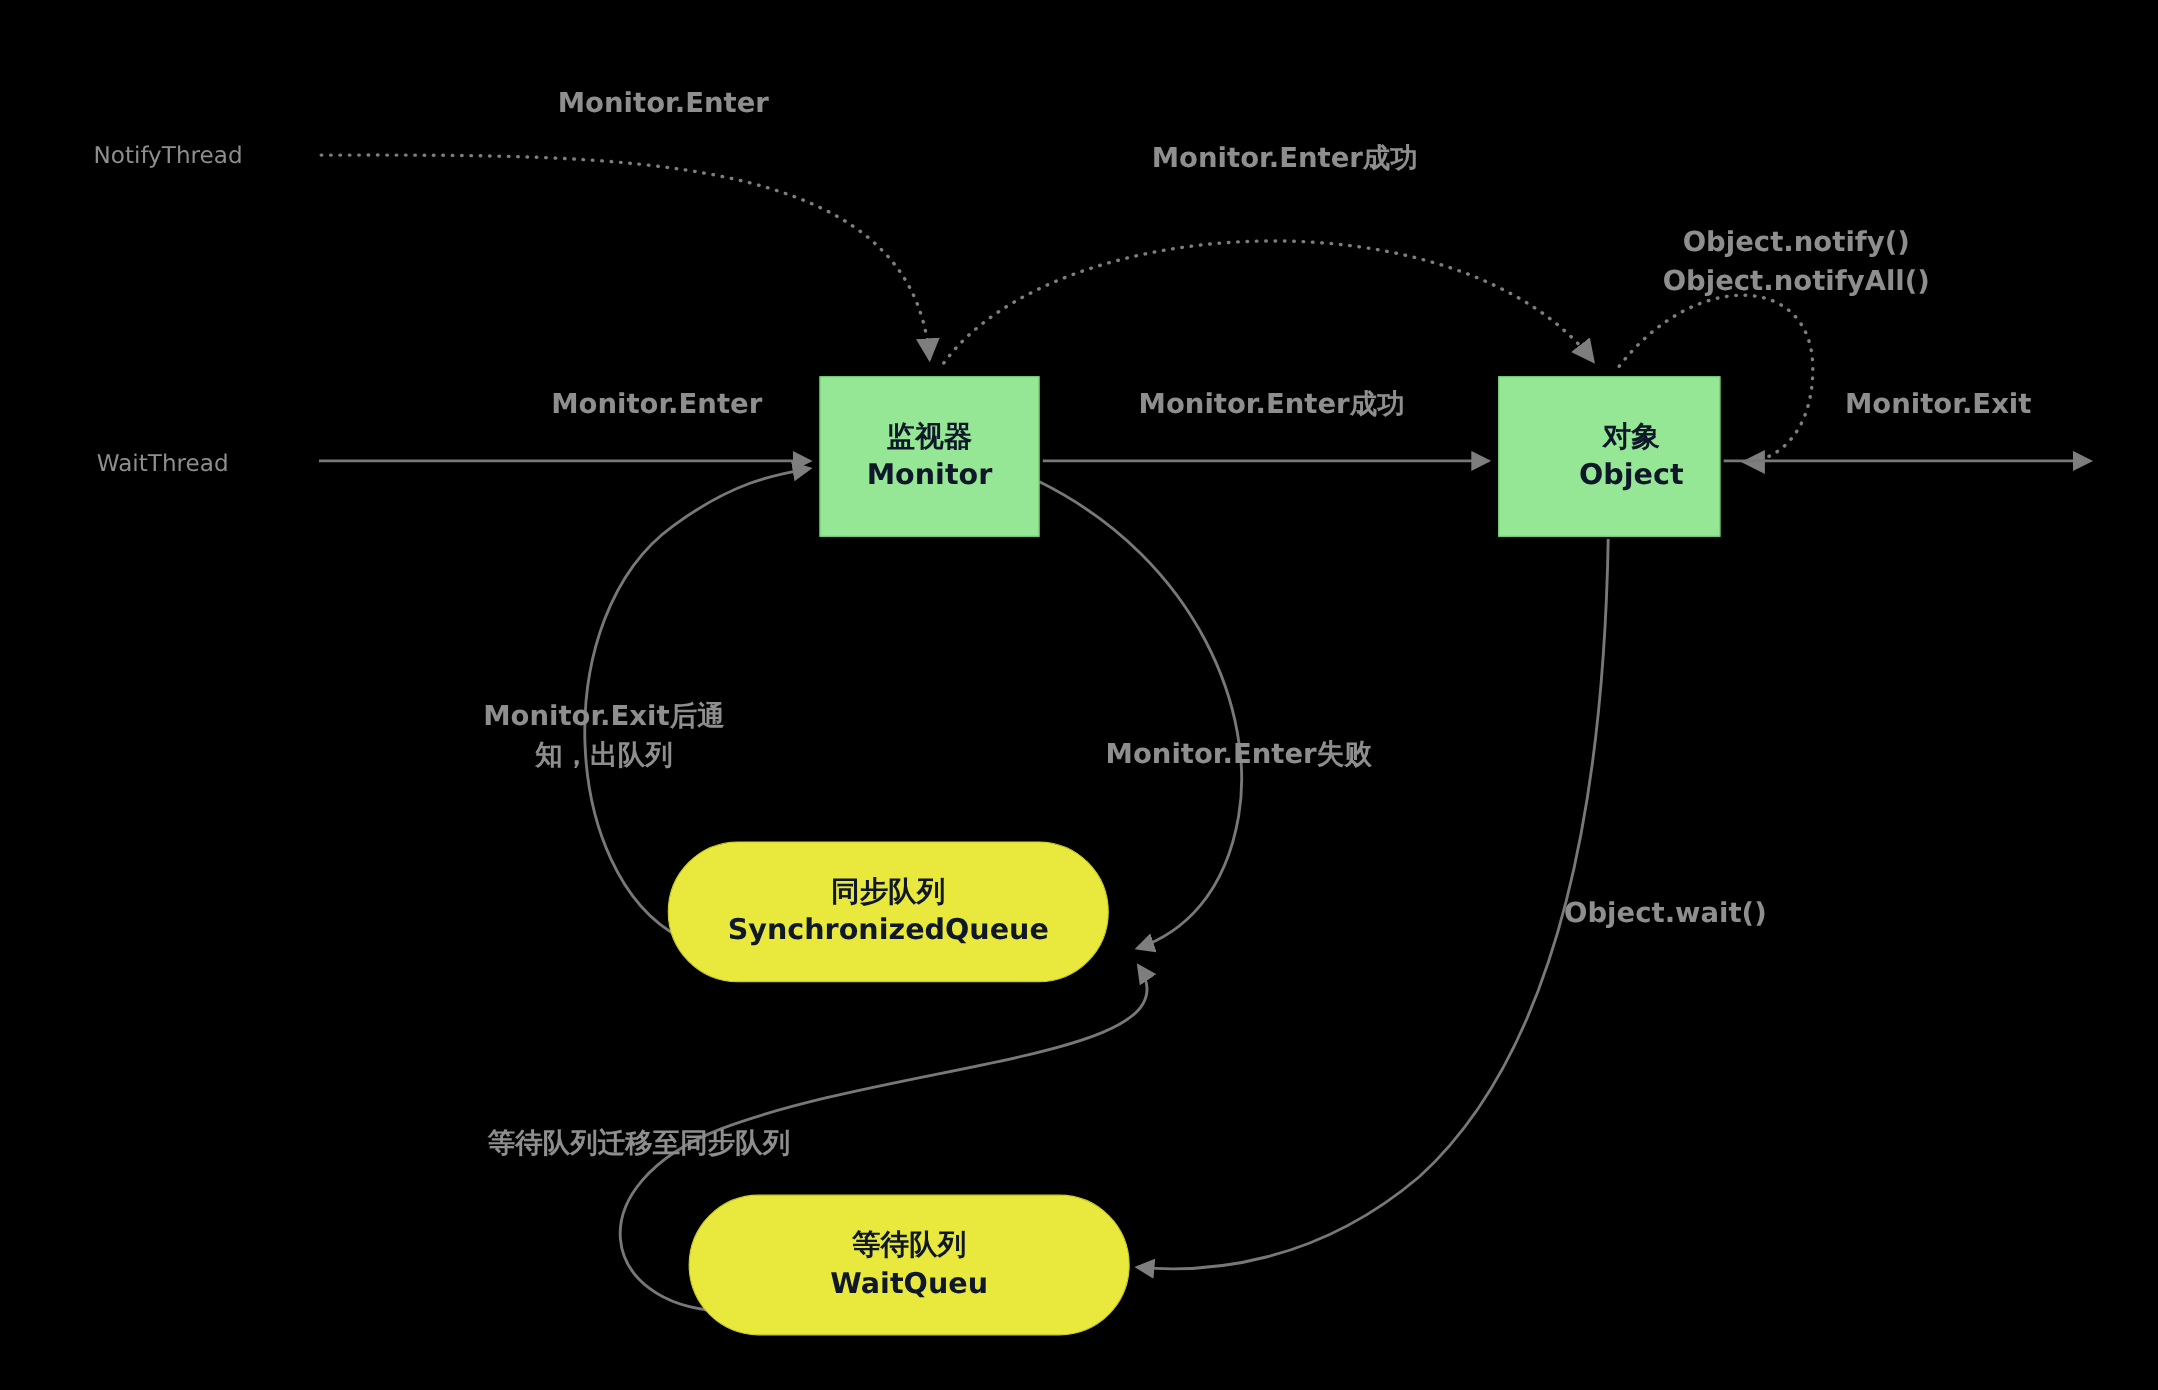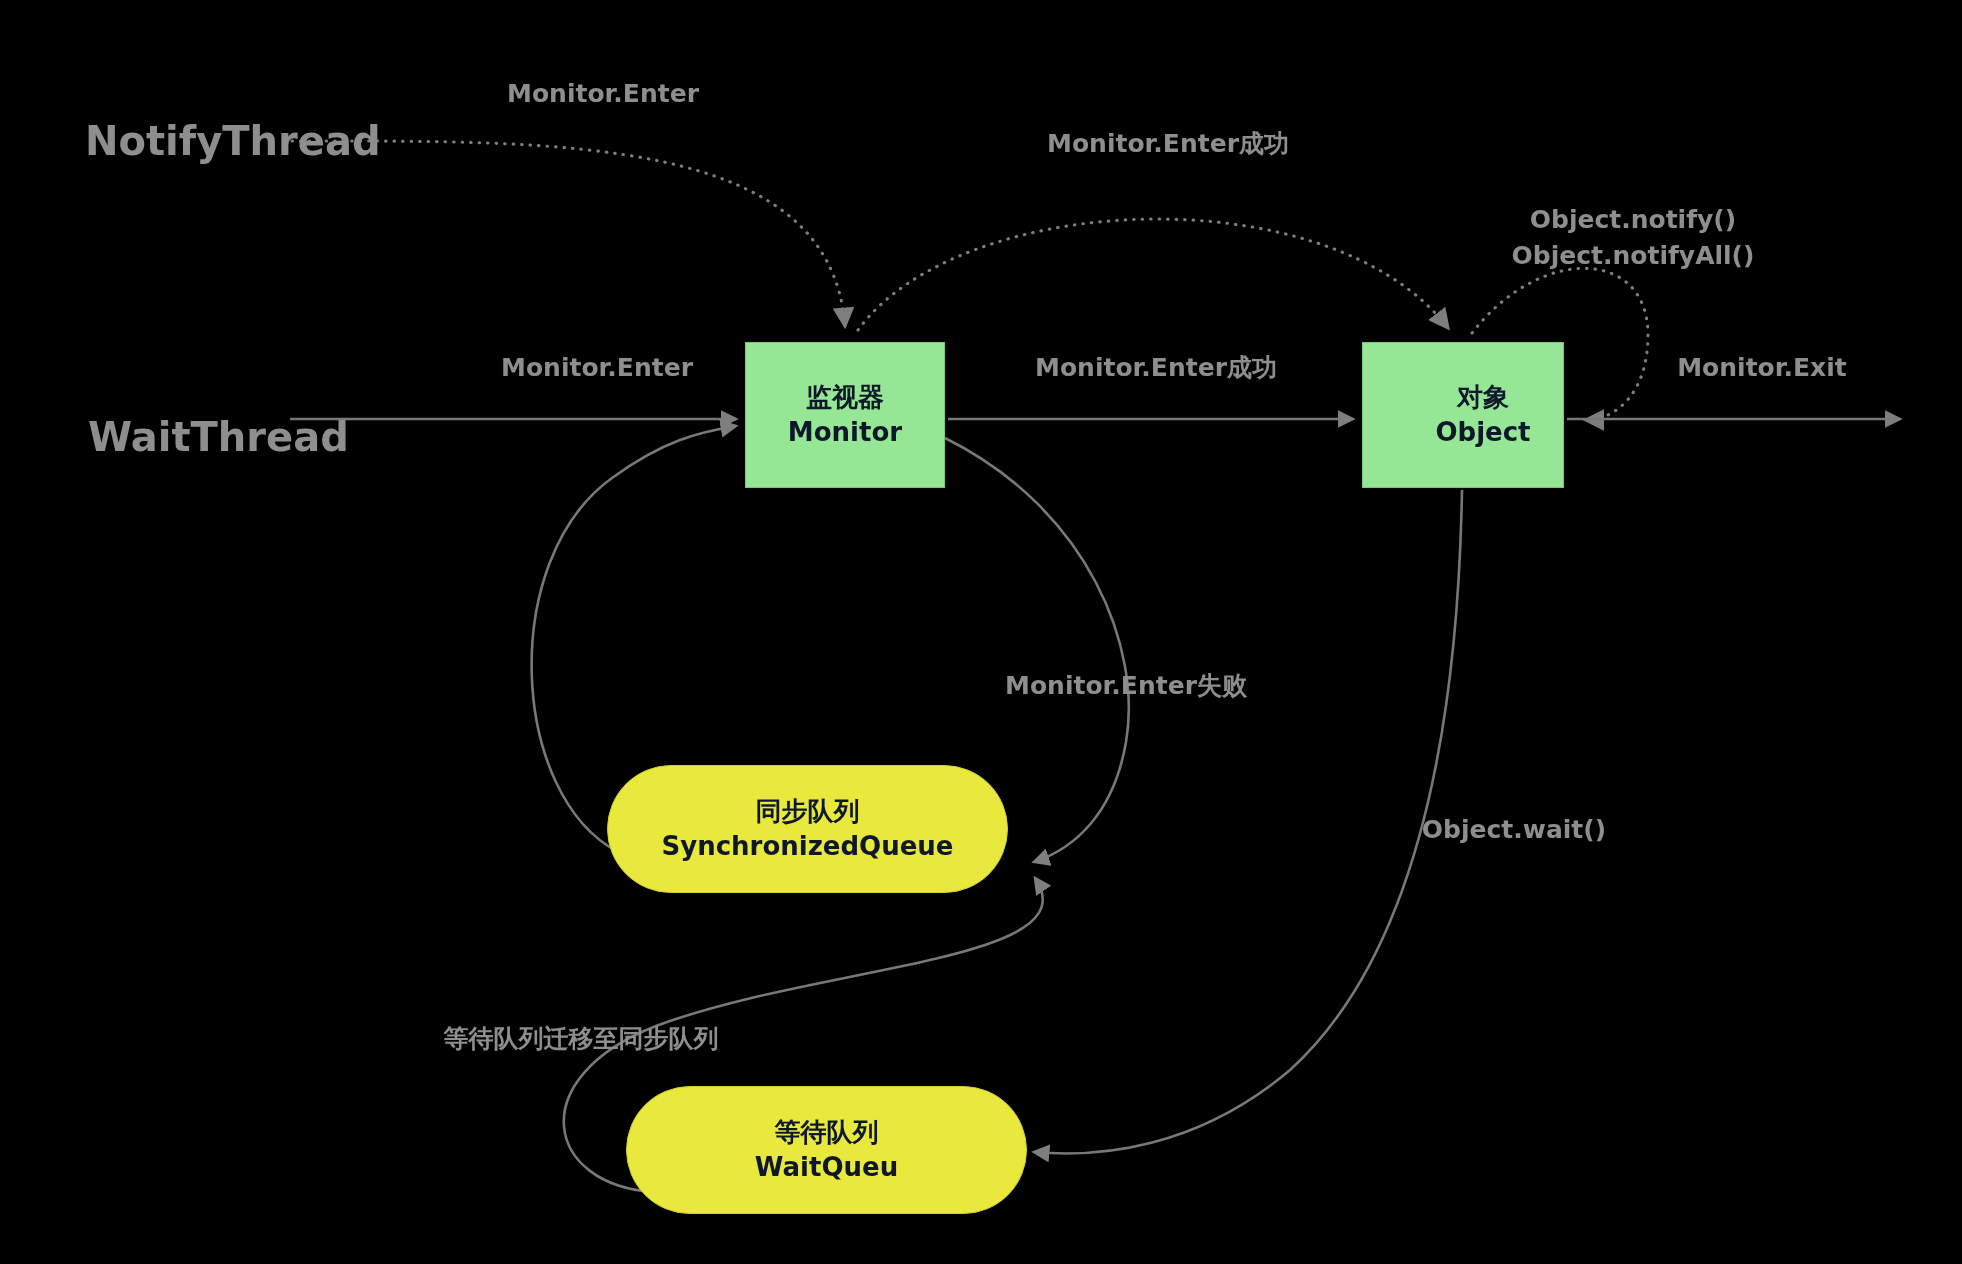--- a/index.html
+++ b/index.html
@@ -17,21 +17,21 @@
     font-size:26px; line-height:1.35;
   }
   .node.green { background:#95e795; border:1px solid #72cd72; }
   .node.pill  { background:#e9e93d; border:1px solid #cfcf2f; border-radius:66px; }
   .label {
     position:absolute; transform:translate(-50%,-50%); color:#8e8e8e;
     font-weight:bold; font-size:25px; white-space:nowrap; text-align:center; line-height:1.45;
   }
   .actor {
     position:absolute; transform:translate(0,-50%); color:#8e8e8e;
-    font-weight:bold; font-size:40px; white-space:nowrap;
+    font-weight:normal; font-size:21px; white-space:nowrap;
   }
 </style>
 </head>
 <body>
 
 <div class="canvas">
 
   <svg class="edges" width="1962" height="1264" viewBox="0 0 1962 1264">
     <defs>
       <marker id="arrow" viewBox="0 0 10 10" refX="8.5" refY="5" markerWidth="7" markerHeight="7" orient="auto-start-reverse">
@@ -54,21 +54,21 @@
     <path class="edge-solid" marker-end="url(#arrow)" d="M 618 852 C 510 795, 498 560, 612 478 C 664 440, 700 432, 736 426"></path>
 
     <path class="edge-solid" marker-end="url(#arrow)" d="M 945 438 C 1090 510, 1142 650, 1126 742 C 1114 812, 1076 848, 1034 862"></path>
 
     <path class="edge-solid" marker-end="url(#arrow)" d="M 655 1192 C 545 1186, 522 1078, 656 1026 C 822 964, 1092 962, 1035 878"></path>
 
     <path class="edge-solid" marker-end="url(#arrow)" d="M 1462 490 C 1458 720, 1420 952, 1290 1070 C 1198 1148, 1100 1158, 1034 1152"></path>
   </svg>
 
   <div class="actor" style="left:85px; top:141px;">NotifyThread</div>
-  <div class="actor" style="left:88px; top:421px;margin-top:16px;">WaitThread</div>
+  <div class="actor" style="left:88px; top:421px;">WaitThread</div>
 
   <div class="node green" style="left:745px; top:342px; width:200px; height:146px;">
     <span>监视器</span>
     <span>Monitor</span>
   </div>
 
   <div class="node green" style="left:1362px; top:342px; width:202px; height:146px;padding-left:40px;">
     <span>对象</span>
     <span>Object</span>
   </div>
@@ -91,20 +91,24 @@
     <div>Object.notify()</div>
     <div>Object.notifyAll()</div>
   </div>
 
   <div class="label" style="left:597px; top:368px;">Monitor.Enter</div>
 
   <div class="label" style="left:1156px; top:368px;">Monitor.Enter成功</div>
 
   <div class="label" style="left:1762px; top:368px;">Monitor.Exit</div>
 
+  <div class="label" style="left:549px; top:669px;">
+    <div>Monitor.Exit后通</div>
+    <div>知，出队列</div>
+  </div>
 
   <div class="label" style="left:1126px; top:686px;">Monitor.Enter失败</div>
 
   <div class="label" style="left:1514px; top:830px;">Object.wait()</div>
 
   <div class="label" style="left:581px; top:1026px;margin-top:13px;">等待队列迁移至同步队列</div>
 
 </div>
 
 </body></html>

